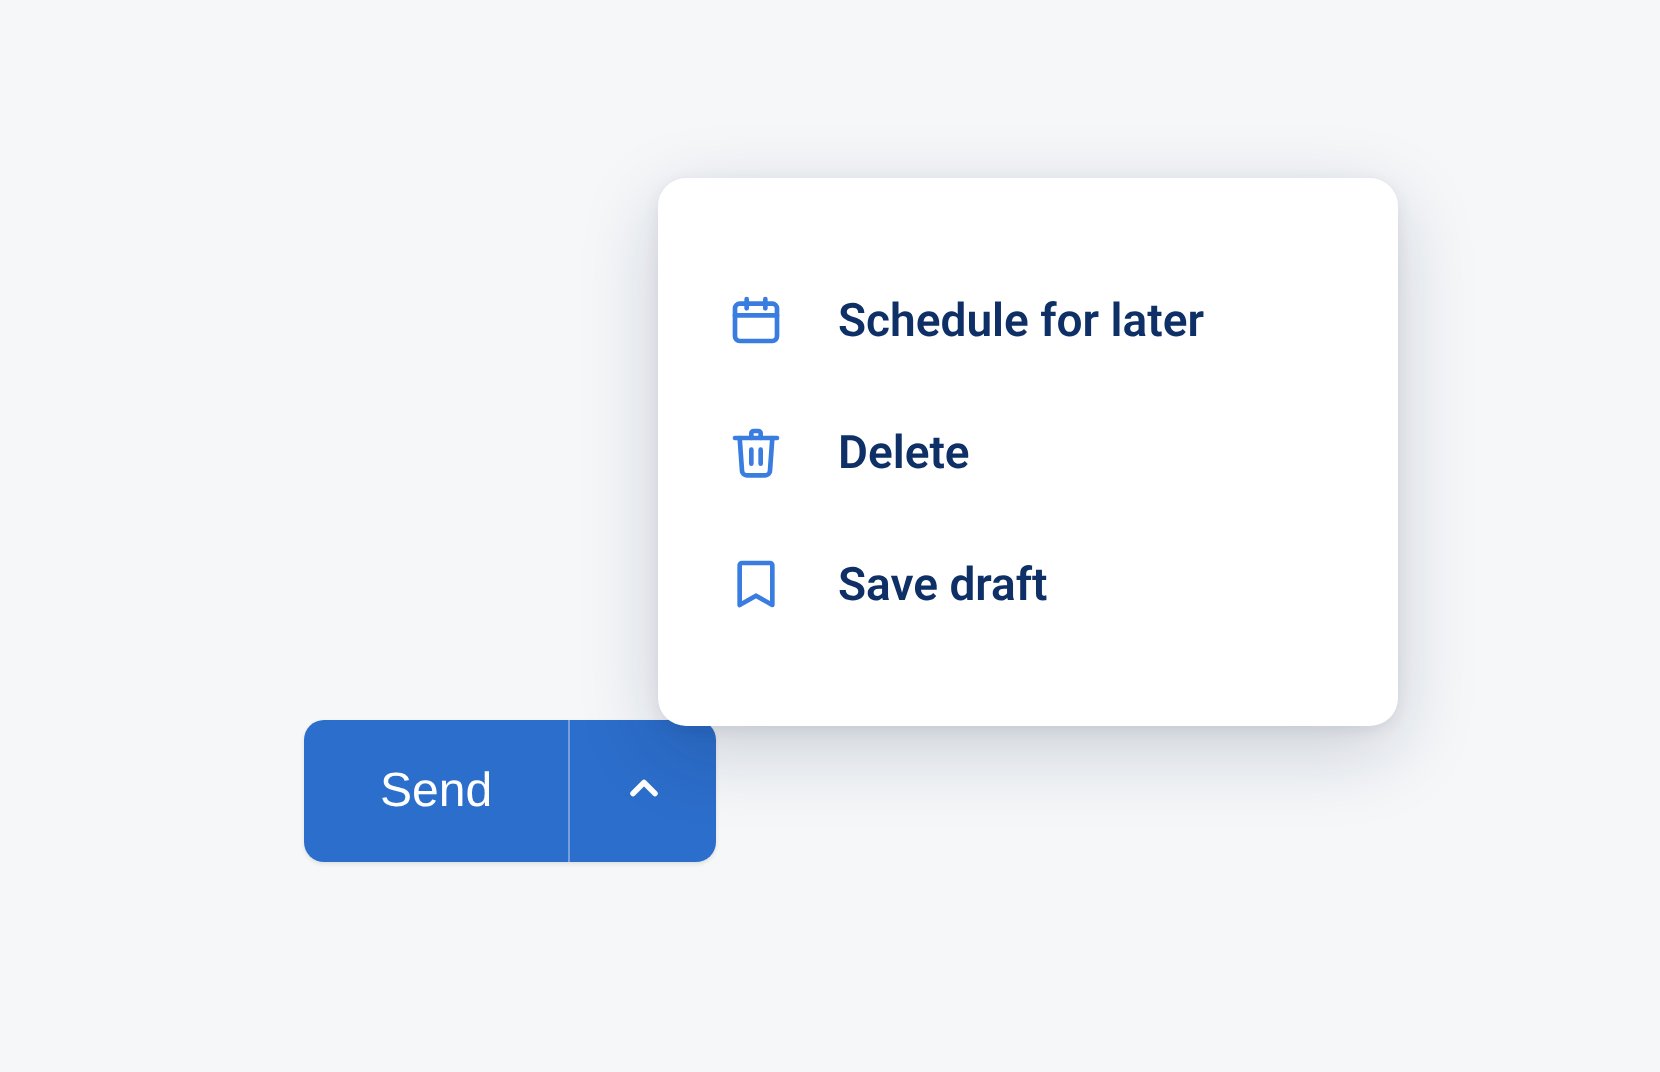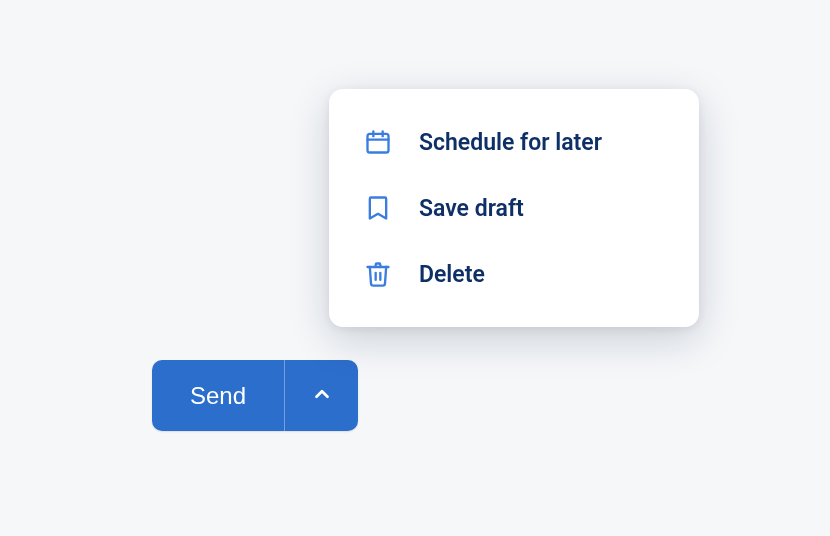--- a/index.html
+++ b/index.html
@@ -57,21 +57,21 @@
       stroke-linejoin: round;
     }
     .popup-menu {
       position: absolute;
       left: 329px;
       top: 89px;
       width: 370px;
       background: #ffffff;
       border-radius: 14px;
       box-shadow: 0 12px 40px rgba(15, 30, 60, 0.18), 0 2px 8px rgba(15, 30, 60, 0.08);
-      padding: 20px 0;
+      padding: 38px 0;
     }
     .menu-item {
       display: flex;
       align-items: center;
       padding: 18px 34px;
       cursor: pointer;
       gap: 26px;
     }
     .menu-item .icon {
       width: 30px;
@@ -120,30 +120,30 @@
         <line x1="3" y1="10" x2="21" y2="10"></line>
         <line x1="8" y1="3" x2="8" y2="7"></line>
         <line x1="16" y1="3" x2="16" y2="7"></line>
       </svg>
     </span>
     <span class="label">Schedule for later</span>
   </div>
   <div class="menu-item">
     <span class="icon">
       <svg viewBox="0 0 24 24">
-        <path d="M6 3h12a1 1 0 0 1 1 1v17l-7-4-7 4V4a1 1 0 0 1 1-1z"></path>
-      </svg>
-    </span>
-    <span class="label">Save draft</span>
-  </div>
-  <div class="menu-item">
-    <span class="icon">
-      <svg viewBox="0 0 24 24">
         <polyline points="3 6 5 6 21 6"></polyline>
         <path d="M19 6l-1 14a2 2 0 0 1-2 2H8a2 2 0 0 1-2-2L5 6"></path>
         <path d="M10 6V4a1 1 0 0 1 1-1h2a1 1 0 0 1 1 1v2"></path>
         <line x1="10" y1="11" x2="10" y2="17"></line>
         <line x1="14" y1="11" x2="14" y2="17"></line>
       </svg>
     </span>
     <span class="label">Delete</span>
   </div>
+  <div class="menu-item">
+    <span class="icon">
+      <svg viewBox="0 0 24 24">
+        <path d="M6 3h12a1 1 0 0 1 1 1v17l-7-4-7 4V4a1 1 0 0 1 1-1z"></path>
+      </svg>
+    </span>
+    <span class="label">Save draft</span>
+  </div>
 </div>
 
 </body></html>

